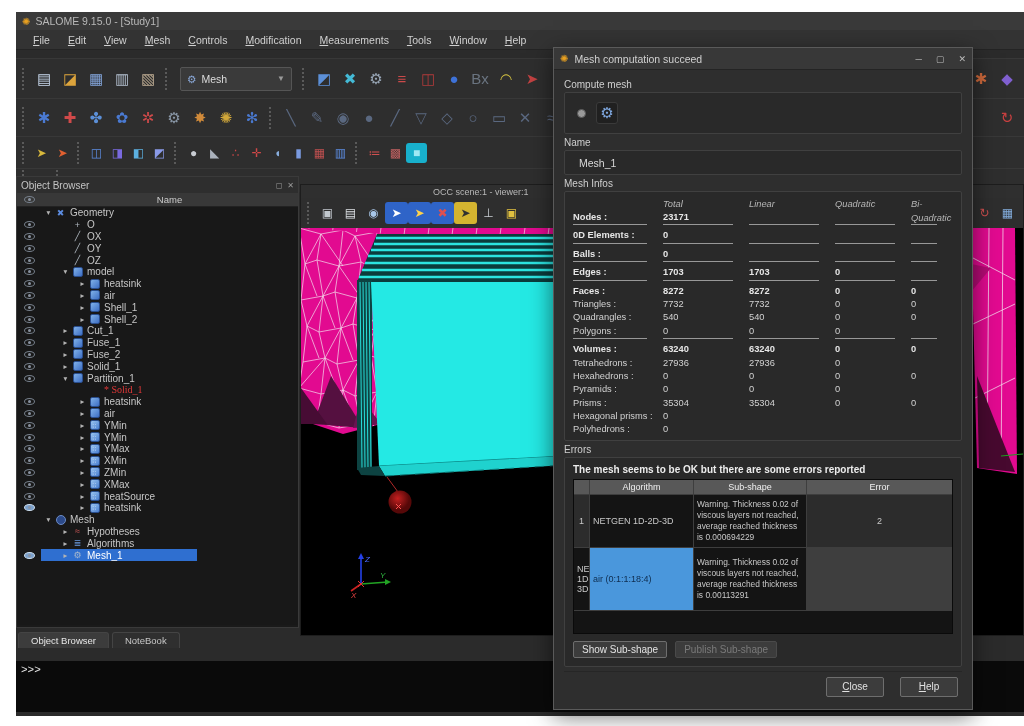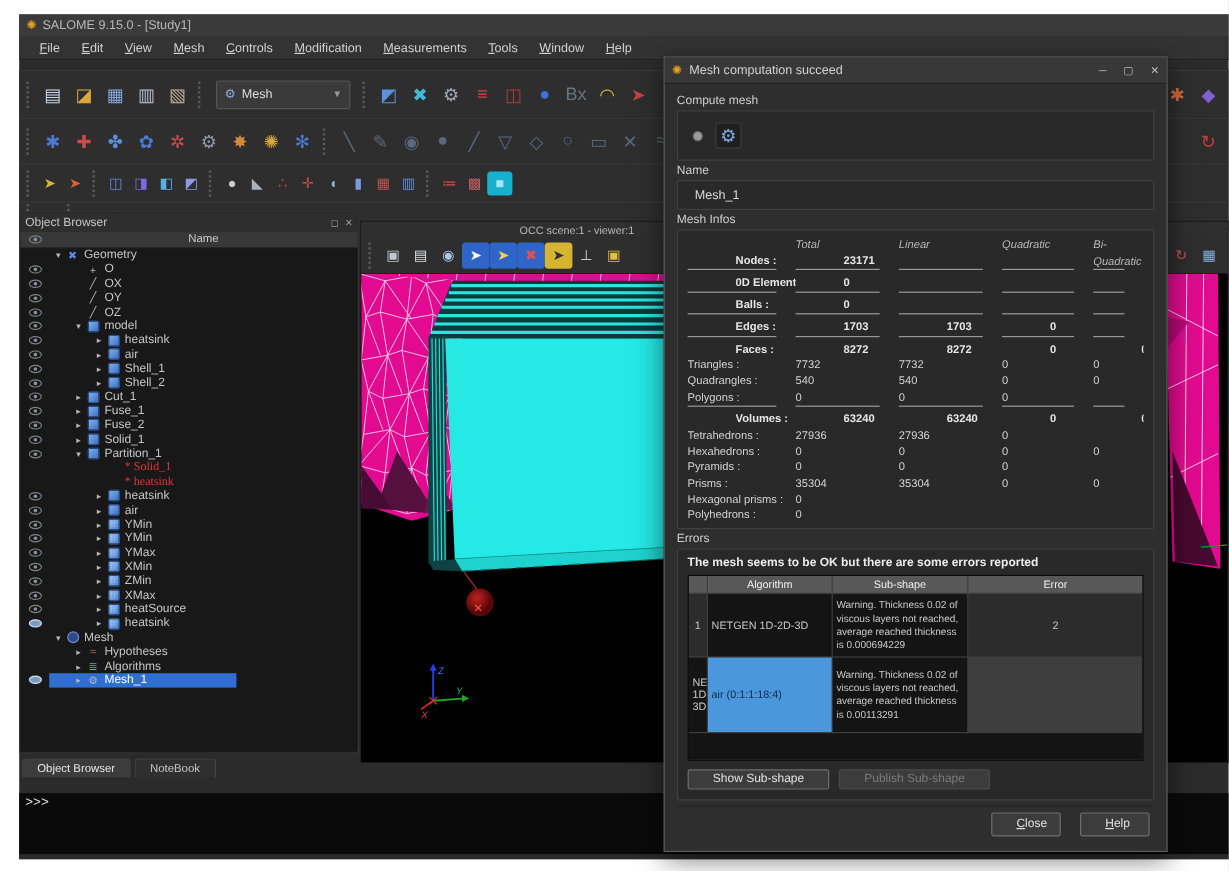--- a/index.html
+++ b/index.html
@@ -69,34 +69,34 @@
   .glabel { color:#cfcfcf; font-size:10px; margin:3px 0 2px 0; }
   .gb { border:1px solid #404040; background:#292929; border-radius:2px; }
   .computebox { height:42px; display:flex; align-items:center; gap:10px; padding-left:12px; flex:0 0 42px; }
   .led { width:9px; height:9px; border-radius:50%; background:#9a9a9a; border:1px solid #5a5a5a; }
   .gearbtn { width:22px; height:22px; background:#202020; border:1px solid #3a3a3a; border-radius:3px; display:flex; align-items:center; justify-content:center; color:#7fa8e0; font-size:15px; }
   .namebox { height:25px; display:flex; align-items:center; padding-left:14px; color:#d8d8d8; font-size:10.5px; flex:0 0 25px; }
   .infosbox { padding:5px 8px 3px 8px; flex:0 0 238px; }
   #infogrid { display:grid; grid-template-columns:90px 86px 86px 76px 1fr; font-size:9.3px; color:#d2d2d2; }
   .ih { font-style:italic; color:#b6b6b6; height:14px; line-height:14px; }
   .ic { height:13.4px; line-height:13.4px; white-space:nowrap; overflow:hidden; }
-  .ic.b { font-weight:bold; color:#e6e6e6;margin-left:40px; }
+  .ic.b { font-weight:bold; color:#e6e6e6; }
   .sepc { height:5px; border-top:1px solid #989898; margin-right:16px; }
   .errorsbox { flex:1; display:flex; flex-direction:column; padding:4px 8px 6px 8px; overflow:hidden; }
   .emsg { color:#ececec; font-size:10px; font-weight:bold; padding:2px 0 4px 0; }
   .etable { flex:1; border:1px solid #0a0a0a; background:#3e3e3e; overflow:hidden; }
   #errgrid { display:grid; grid-template-columns:15px 103px 112px 1fr; grid-template-rows:14px 52px 62px 1fr; gap:1px; background:#3e3e3e; height:100%; font-size:9px; }
   .ehc { background:#585858; color:#f0f0f0; text-align:center; line-height:14px; }
   .ec { background:#141414; color:#c8c8c8; padding:2px 3px; display:flex; align-items:center; overflow:hidden; }
   .ec.num { background:#2c2c2c; justify-content:center; }
   .ec.err { font-size:8.4px; line-height:1.3; }
   .ec.hl { background:#4a97dc; color:#0e2c4e; }
   .efill { background:#141414; grid-column:1/-1; }
   .ebtns { flex:0 0 26px; display:flex; gap:8px; align-items:center; padding-top:5px; }
-  .qbtn { background:#3c3c3c; border:1px solid #6e6e6e; color:#e2e2e2; font-size:10px; padding:2px 20px; border-radius:2px; font-family:"Liberation Sans",sans-serif; }
+  .qbtn { background:#3c3c3c; border:1px solid #6e6e6e; color:#e2e2e2; font-size:10px; padding:2px 8px; border-radius:2px; font-family:"Liberation Sans",sans-serif; }
   .qbtn.dis { color:#7a7a7a; border-color:#4a4a4a; }
   .dfooter { flex:0 0 30px; display:flex; justify-content:flex-end; align-items:center; gap:16px; padding-right:4px; border-top:1px solid #262626; margin-top:4px; }
   .dfooter .qbtn { width:58px; height:20px; display:inline-block; text-align:center; }
 </style>
 </head>
 <body>
 
 <div class="page">
   <div class="app">
 
@@ -528,29 +528,20 @@
               <span class="tlabel">Partition_1</span>
             </span>
           </div>
           <div class="trow">
             <span class="eyec"></span>
             <span class="rowmain">
               <span style="width: 36px; flex: 0 0 36px;"></span>
               <span class="arr"></span>
               <span class="ticn"></span>
               <span class="tlabel red">* Solid_1</span>
-            </span>
-          </div>
-          <div class="trow">
-            <span class="eyec"></span>
-            <span class="rowmain">
-              <span style="width: 36px; flex: 0 0 36px;"></span>
-              <span class="arr"></span>
-              <span class="ticn"></span>
-              <span class="tlabel red">* heatsink</span>
             </span>
           </div>
           <div class="trow">
             <span class="eyec">
               <span class="eye"></span>
             </span>
             <span class="rowmain">
               <span style="width: 36px; flex: 0 0 36px;"></span>
               <span class="arr">▸</span>
               <span class="ticn">

